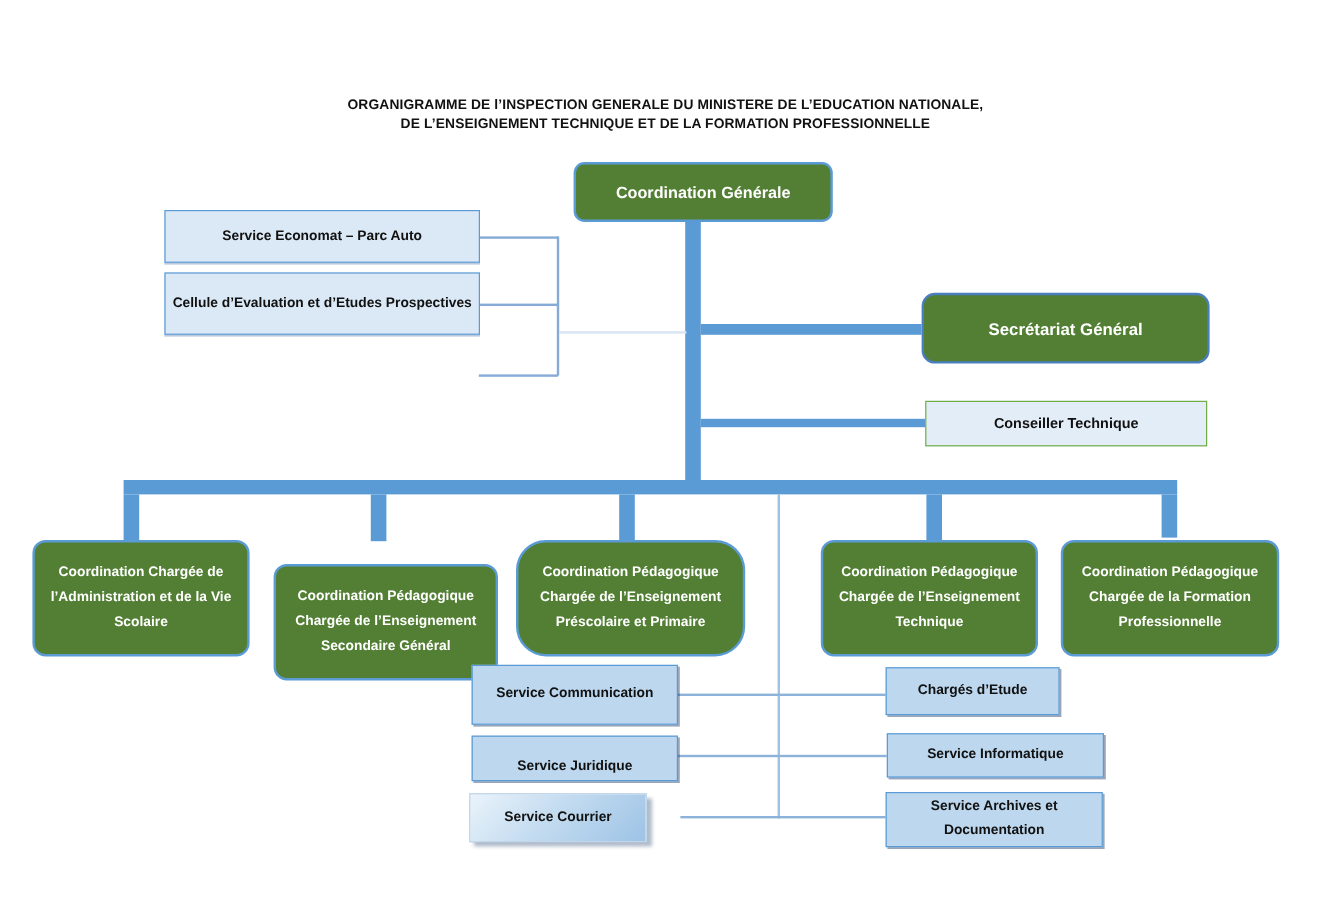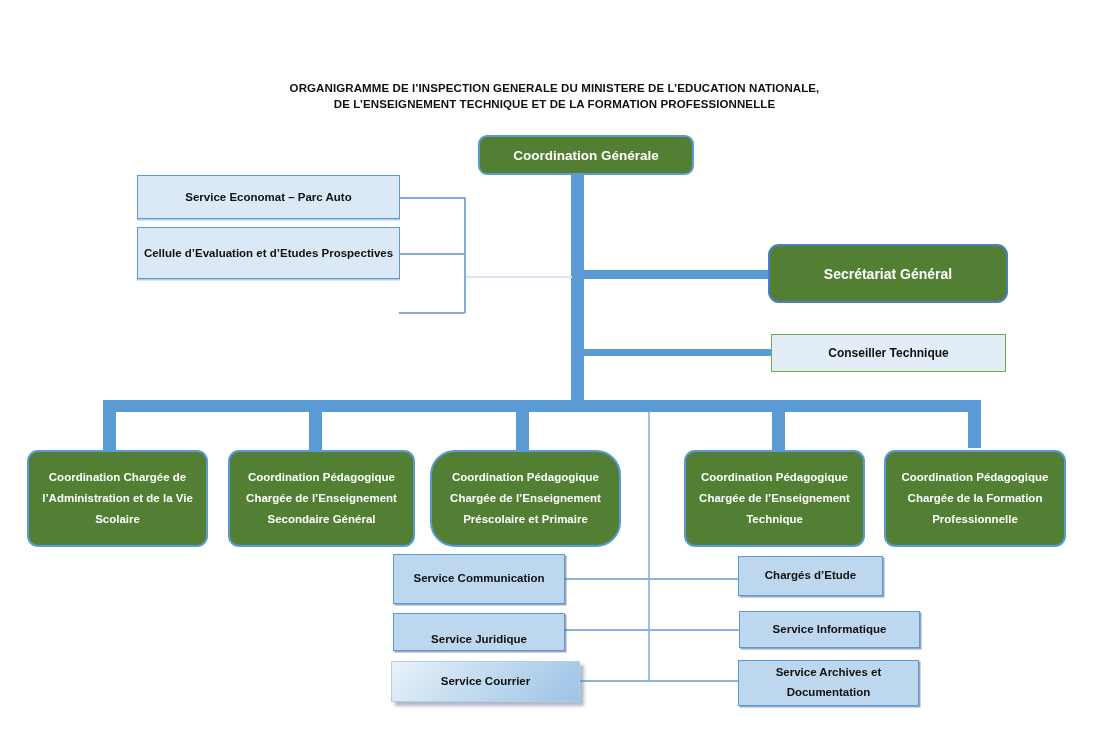--- a/index.html
+++ b/index.html
@@ -14,47 +14,47 @@
   body{font-family:"Liberation Sans","DejaVu Sans",sans-serif;}
   #canvas{position:relative;width:1109px;height:751px;background:#ffffff;overflow:hidden;}
 
   .title{position:absolute;left:0;top:81px;width:1109px;text-align:center;
          font-size:11.5px;font-weight:bold;color:#111;line-height:1.35;letter-spacing:.1px;}
 
   .node{position:absolute;display:flex;align-items:center;justify-content:center;
         text-align:center;box-sizing:border-box;font-weight:bold;}
 
   .green-node{background:var(--green);color:#fff;border:2px solid var(--blue);border-radius:9px;}
-  .root{left:478px;top:135px;width:216px;height:40px;font-size:13.5px;}
+  .root{left:478px;top:135px;width:216px;height:50px;font-size:13.5px;}
   .secretariat{left:768px;top:244px;width:240px;height:59px;font-size:14px;border-radius:11px;border-color:#4a7ebf;}
 
   .left-unit{left:137px;width:263px;background:var(--lightblue);color:#111;
              border:1.5px solid var(--blue);font-size:11.5px;line-height:1.75;
              box-shadow:0 1.5px 0 rgba(60,100,160,0.35);}
   .lu0{top:175px;height:44px;}
   .lu1{top:227px;height:52px;}
   .lu2{top:287px;height:51px;}
 
   .conseiller{left:771px;top:334px;width:235px;height:38px;background:#e3edf8;color:#111;
               border:1.5px solid var(--consgreen);font-size:12px;}
 
   .coord{top:450px;height:97px;background:var(--green);color:#fff;border:2px solid var(--blue);
          border-radius:11px;font-size:11.5px;line-height:1.8;padding:2px 1px;}
   .c0{left:27px;width:181px;}
-  .c1{left:228px;width:187px;}
+  .c1{left:228px;width:187px;margin-top:20px;}
   .c2{left:430px;width:191px;border-radius:25px;}
   .c3{left:684px;width:181px;}
   .c4{left:884px;width:182px;}
 
   .mid-svc{left:393px;width:172px;background:var(--medblue);color:#111;
            border:1.5px solid var(--blue);font-size:11.5px;line-height:1.7;
            box-shadow:1.5px 1.5px 0 rgba(32,56,100,0.45);}
   .ms0{top:554px;height:50px;}
   .ms1{top:613px;height:38px;align-items:flex-end;}
-  .ms2{left:391px;top:661px;width:189px;height:41px;border:1px solid #b7cfe6;
+  .ms2{left:391px;top:661px;width:148px;height:41px;border:1px solid #b7cfe6;
        background:linear-gradient(135deg,#eaf3fb 0%,#c4dcf0 45%,#9dc3e6 100%);
        box-shadow:4px 4px 3px rgba(110,130,155,0.55);}
 
   .right-svc{left:738px;width:145px;background:var(--medblue);color:#111;
              border:1.5px solid var(--blue);font-size:11.5px;line-height:1.7;
              box-shadow:1.5px 1.5px 0 rgba(32,56,100,0.45);}
   .rs0{top:556px;height:40px;}
   .rs1{left:739px;top:611px;width:181px;height:37px;}
   .rs2{top:660px;width:181px;height:46px;}
 

